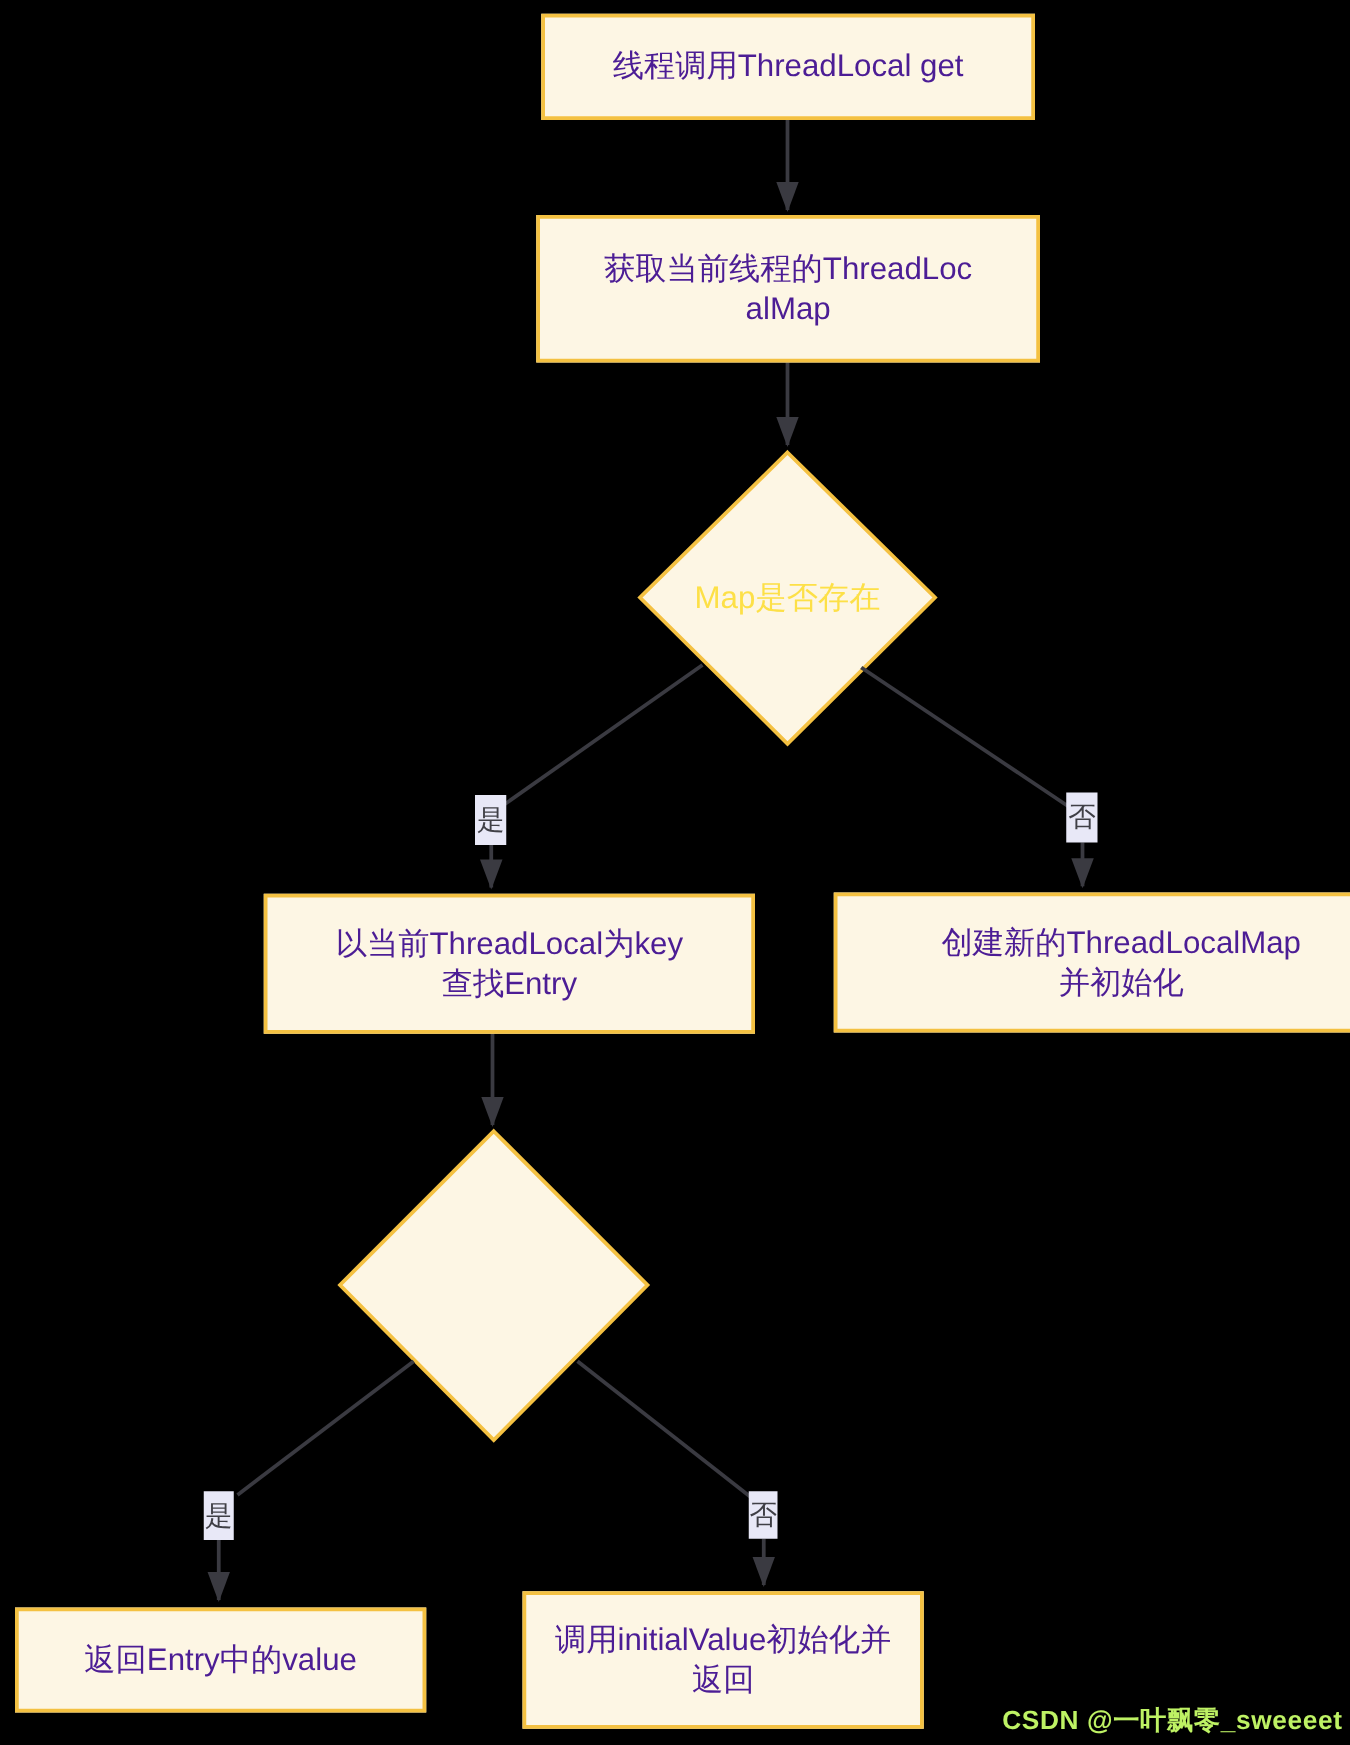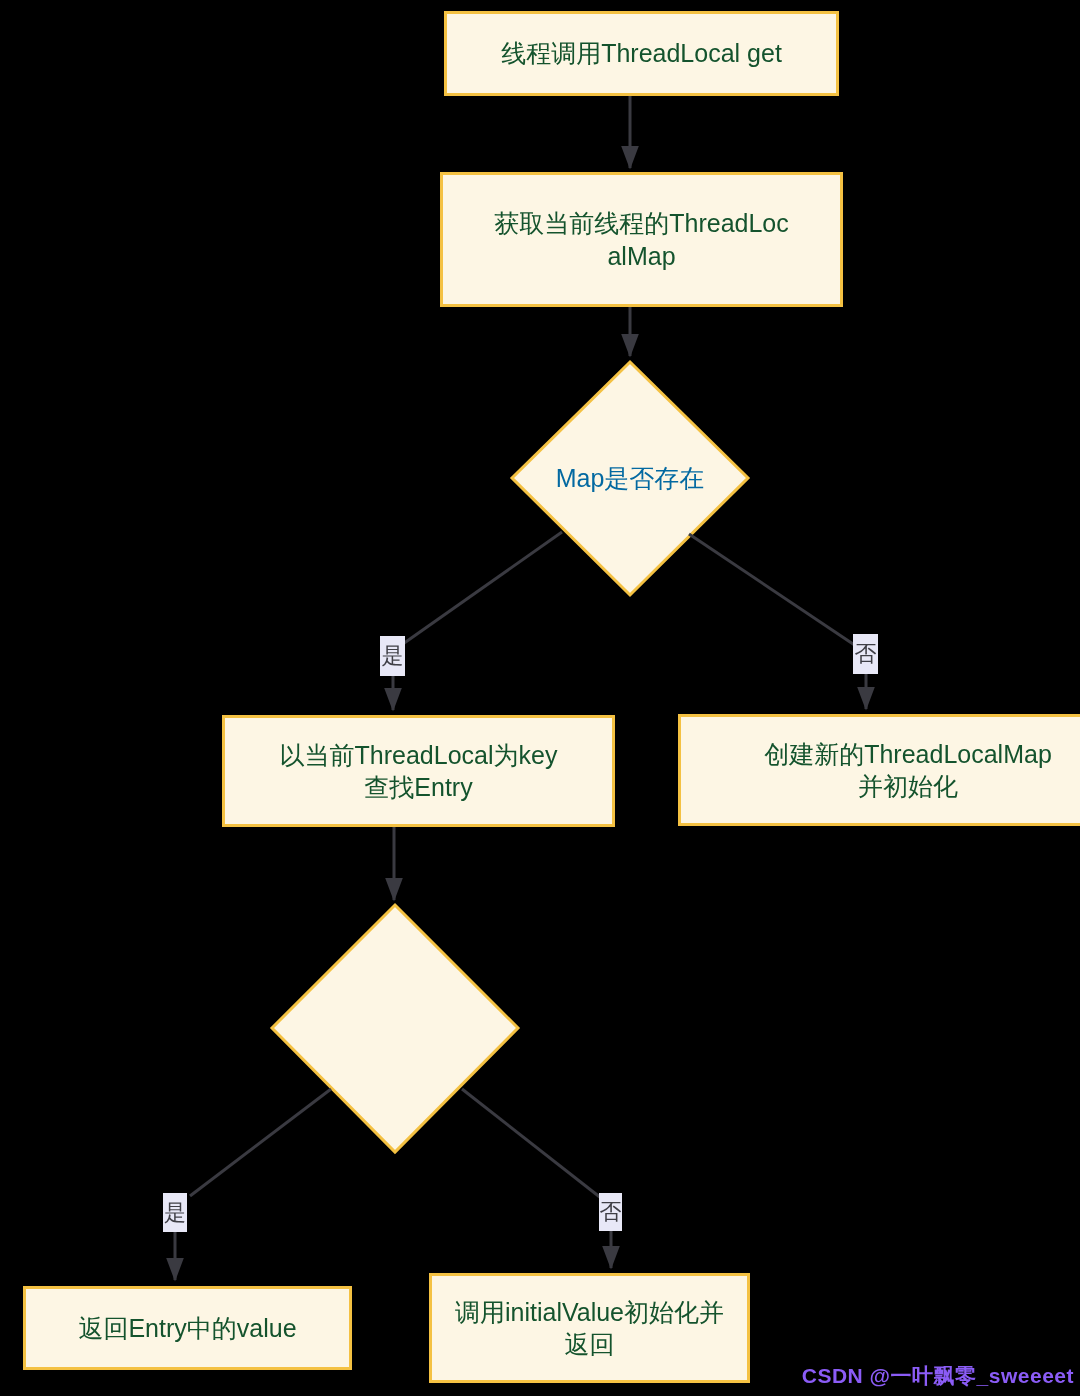--- a/index.html
+++ b/index.html
@@ -34,53 +34,52 @@
   }
   .node {
     position: absolute;
     box-sizing: border-box;
     background: #fdf6e4;
     border: 3px solid #f4c142;
     display: flex;
     align-items: center;
     justify-content: center;
     text-align: center;
-    color: #14532d;
+    color: #4c1d95;
     font-size: 25px;
     line-height: 1.3;
-    margin-left: 11px;
   }
   .node span, .diamond-label span {
     white-space: pre-line;
   }
   .diamond-label {
     position: absolute;
     display: flex;
     align-items: center;
     justify-content: center;
     text-align: center;
-    color: #0369a1;
+    color: #fde047;
     font-size: 25px;
     line-height: 1.3;
     pointer-events: none;
   }
   .edge-label {
     position: absolute;
     background: #e8e8f7;
     color: #3f3f46;
     font-size: 22px;
     display: flex;
     align-items: center;
     justify-content: center;
   }
   .watermark {
     position: absolute;
     right: 6px;
     bottom: 6px;
-    color: #8b5cf6;
+    color: #bef264;
     font-size: 21px;
     font-weight: bold;
     letter-spacing: 0.5px;
   }
 </style>
 </head>
 <body>
 
 <div class="stage">
 
@@ -111,21 +110,21 @@
     <line class="edge" x1="175" y1="1232" x2="175" y2="1280" marker-end="url(#arrowhead)"></line>
 
     <line class="edge" x1="462" y1="1089" x2="601" y2="1198"></line>
     <line class="edge" x1="611" y1="1231" x2="611" y2="1268" marker-end="url(#arrowhead)"></line>
   </svg>
 
   <div class="node" style="left:433px; top:11px; width:395px; height:85px;">
     <span>线程调用ThreadLocal get</span>
   </div>
 
-  <div class="node" style="left:429px; top:172px; width:403px; height:135px;">
+  <div class="node" style="left:429px; top:172px; width:403px; height:118px;">
     <span>获取当前线程的ThreadLoc
 alMap</span>
   </div>
 
   <div class="diamond-label" style="left:512px; top:440px; width:236px; height:76px;">
     <span>Map是否存在</span>
   </div>
 
   <div class="node" style="left:211px; top:715px; width:393px; height:112px;">
     <span>以当前ThreadLocal为key

